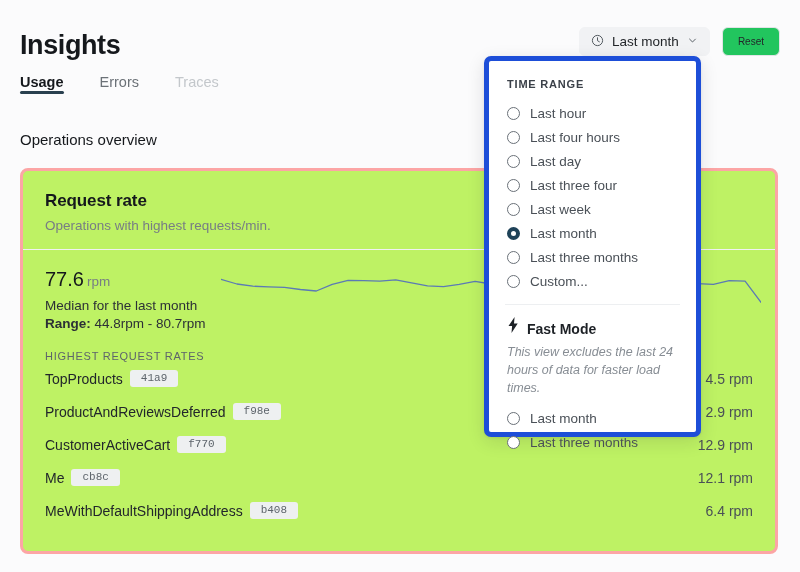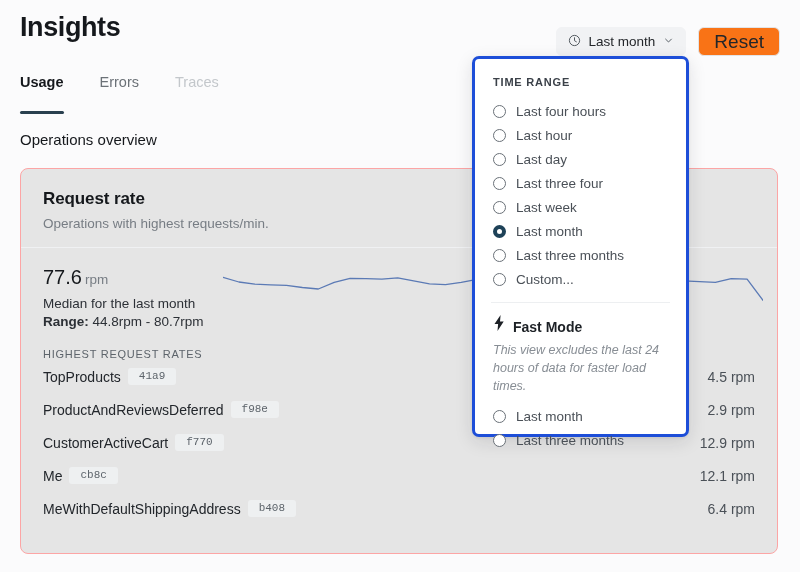--- a/index.html
+++ b/index.html
@@ -7,71 +7,71 @@
     width: 800px; height: 572px;
     background: #fbfbfc;
     font-family: "Liberation Sans", sans-serif;
     color: #1c1e21;
     overflow: hidden;
   }
   .page { position: relative; width: 800px; height: 572px; }
 
   
   .page-title {
-    position: absolute; left: 20px; top: 12px;
+    position: absolute; left: 20px; top: 30px;
     font-size: 27px; font-weight: 700; letter-spacing: -0.4px;
     color: #15181c;
   }
   .top-actions {
     position: absolute; right: 20px; top: 27px;
     display: flex; align-items: center; gap: 12px;
   }
   .range-button {
     display: flex; align-items: center; gap: 8px;
     height: 29px; padding: 0 11px;
     background: #f1f2f4; border: 1px solid #f1f2f4; border-radius: 6px;
     font-size: 13.5px; color: #23262a; cursor: pointer;
   }
   .range-button .clock { flex: 0 0 auto; }
   .chev { flex: 0 0 auto; }
   .reset-button {
     height: 29px; padding: 0 15px;
-    background: #f97316; border: 1px solid #e2e4e7; border-radius: 6px;
-    font-size: 19px; color: #23262a; cursor: pointer;
+    background: #22c55e; border: 1px solid #e2e4e7; border-radius: 6px;
+    font-size: 10px; color: #23262a; cursor: pointer;
     font-family: "Liberation Sans", sans-serif;
   }
 
   
   .tabs {
     position: absolute; left: 20px; top: 74px;
     display: flex; gap: 36px; align-items: flex-end;
   }
   .tab {
-    position: relative; padding-bottom: 24px;
+    position: relative; padding-bottom: 4px;
     font-size: 14.5px; color: #6b7177; cursor: pointer;
   }
   .tab.active { color: #15181c; font-weight: 600; }
   .tab.active::after {
     content: ""; position: absolute; left: 0; right: 0; bottom: 0;
     height: 3px; border-radius: 2px; background: #29404f;
   }
   .tab.disabled { color: #c3c7cb; cursor: default; }
 
   
   .section-title {
     position: absolute; left: 20px; top: 131px;
     font-size: 15px; color: #15181c;
   }
 
   
   .card {
     position: absolute; left: 20px; top: 168px;
     width: 758px; height: 386px;
-    background: #e5e5e5;
-    border: 1px solid #fca5a5; border-radius: 8px;
+    background: #bef264;
+    border: 3px solid #fca5a5; border-radius: 8px;
     overflow: hidden;
   }
   .card-head { padding: 20px 22px 16px 22px; border-bottom: 1px solid #f0f1f3; }
   .card-title { font-size: 17px; font-weight: 600; color: #15181c; letter-spacing: -0.1px; }
   .card-sub { margin-top: 7px; font-size: 13.5px; color: #777d84; }
 
   .card-body { position: relative; padding: 18px 22px 0 22px; }
 
   .metric-value { font-size: 20px; color: #15181c; }
   .metric-value .unit { font-size: 13.5px; color: #777d84; margin-left: 3px; }
@@ -97,24 +97,24 @@
   .chip {
     font-family: "Liberation Mono", monospace;
     font-size: 11px; color: #5d646b;
     background: #eef0f1; border-radius: 3px;
     padding: 2px 11px; line-height: 1.25;
   }
   .rate-value { font-size: 14px; color: #4a5057; white-space: pre; }
 
   
   .dropdown {
-    position: absolute; left: 472px; top: 56px;
+    position: absolute; left: 484px; top: 56px;
     width: 217px; height: 381px;
     background: #ffffff;
-    border: 3px solid #1d4ed8; border-radius: 7px;
+    border: 5px solid #1d4ed8; border-radius: 7px;
     box-shadow: 0 5px 18px rgba(22,28,37,0.12), 0 1px 3px rgba(22,28,37,0.07);
     padding: 17px 0 14px 0;
     z-index: 20;
   }
   .dd-label {
     padding: 0 18px; margin-bottom: 11px;
     font-size: 11px; font-weight: 700; letter-spacing: 0.8px; color: #3b4149;
   }
   .dd-item {
     display: flex; align-items: center; gap: 10px;
@@ -237,25 +237,25 @@
           </div>
         </div>
     </div>
   </div>
 
   <div class="dropdown">
     <div class="dd-label">TIME RANGE</div>
     <div id="dd-options">
         <div class="dd-item">
           <span class="radio"></span>
+          <span>Last hour</span>
+        </div>
+        <div class="dd-item">
+          <span class="radio"></span>
           <span>Last four hours</span>
-        </div>
-        <div class="dd-item">
-          <span class="radio"></span>
-          <span>Last hour</span>
         </div>
         <div class="dd-item">
           <span class="radio"></span>
           <span>Last day</span>
         </div>
         <div class="dd-item">
           <span class="radio"></span>
           <span>Last three four</span>
         </div>
         <div class="dd-item">

